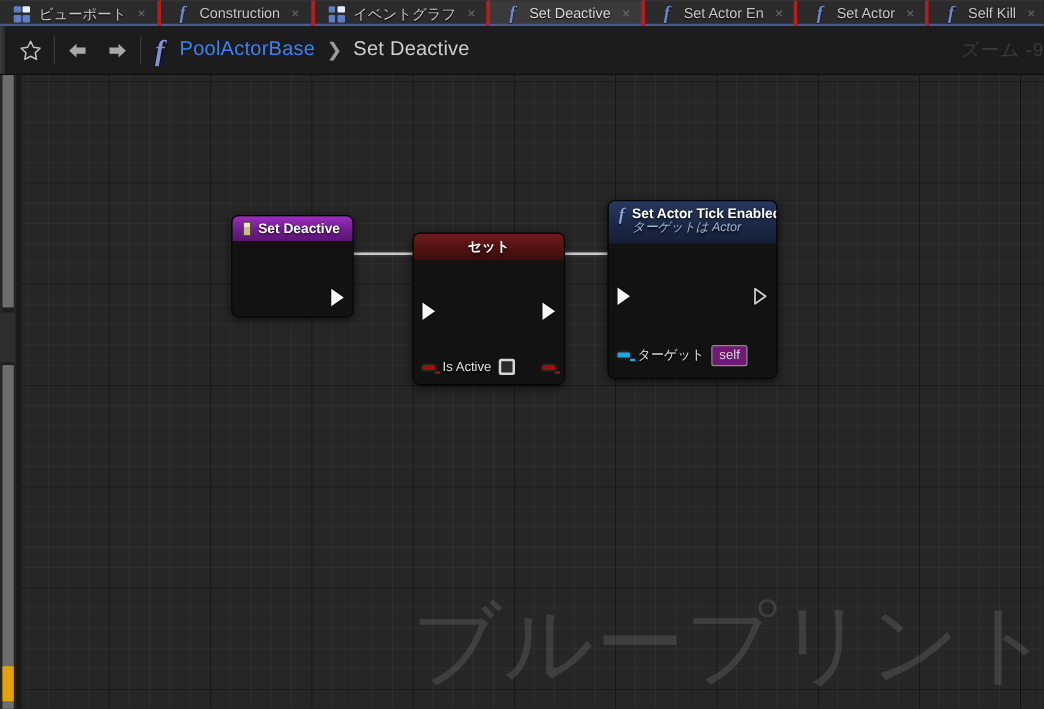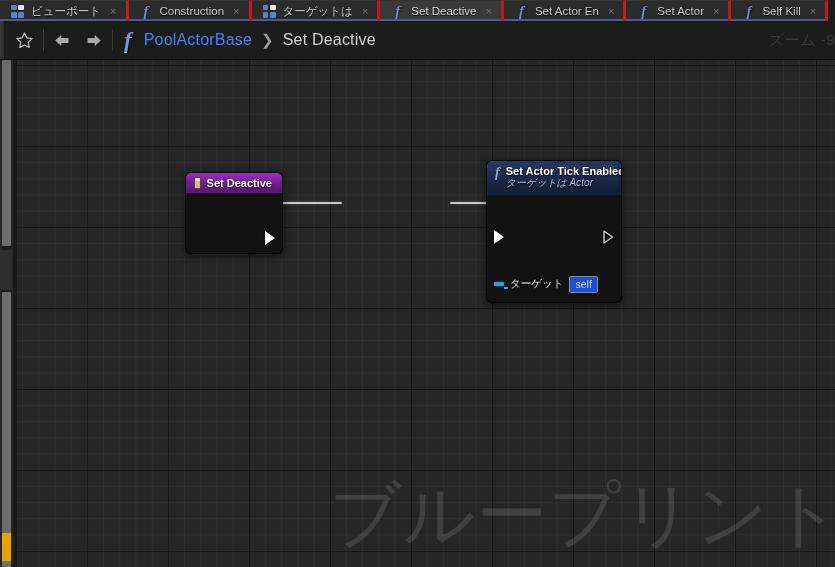--- a/index.html
+++ b/index.html
@@ -223,21 +223,21 @@
 
   .checkbox {
     width: 13px; height: 13px;
     border: 2px solid #d6d6d6;
     border-radius: 2px;
     background: #2a2a2a;
   }
   .selfbox {
     font-size: 10.5px; color: #d8d8d8;
     border: 1px solid #8a8a8a;
-    background: #1d4ed8;
+    background: #701a75;
     padding: 0px 5px 1px 5px;
     border-radius: 2px;
     line-height: 14px;
   }
 
   
   .wire {
     position: absolute; height: 2px;
     background: #c9c9c9;
     box-shadow: 0 0 3px rgba(255,255,255,.22);
@@ -268,21 +268,21 @@
       <span class="tab-close">×</span>
     </div>
 
     <div class="tab">
       <span class="ic ic-grid">
           <i></i>
           <i></i>
           <i></i>
           <i></i>
         </span>
-      <span class="tab-label">ターゲットは</span>
+      <span class="tab-label">イベントグラフ</span>
       <span class="tab-close">×</span>
     </div>
 
     <div class="tab active">
       <span class="ic ic-fn">f</span>
       <span class="tab-label">Set Deactive</span>
       <span class="tab-close">×</span>
     </div>
 
     <div class="tab">
@@ -355,20 +355,45 @@
       </div>
       <div class="node-body" style="padding:9px 0 8px 0;">
         <div class="pin-row" style="justify-content:flex-end;">
           <span class="pin-right">
             <span class="exec"></span>
           </span>
         </div>
       </div>
     </div>
 
+    <div class="node" style="left:330px; top:126px; width:122px;">
+      <div class="node-head" style="background:linear-gradient(180deg,#6e1a1a 0%,#4a1010 70%,#3a0d0d 100%); justify-content:center; padding:3px 8px;">
+        <span class="title">セット</span>
+      </div>
+      <div class="node-body">
+        <div class="pin-row">
+          <span class="pin-left">
+            <span class="exec"></span>
+          </span>
+          <span class="pin-right">
+            <span class="exec"></span>
+          </span>
+        </div>
+        <div class="pin-row" style="margin-top:2px;">
+          <span class="pin-left">
+            <span class="dot wire"></span>
+            <span class="pin-label">Is Active</span>
+            <span class="checkbox"></span>
+          </span>
+          <span class="pin-right">
+            <span class="dot wire"></span>
+          </span>
+        </div>
+      </div>
+    </div>
 
     <div class="node" style="left:486px; top:100px; width:136px;">
       <div class="node-head" style="background:linear-gradient(180deg,#27385f 0%,#1a2744 60%,#141e36 100%); align-items:flex-start; padding:4px 9px 5px 8px;">
         <span class="ic-fn" style="font-size:14px;color:#8ba4e8;margin-top:1px;">f</span>
         <span style="display:flex;flex-direction:column;line-height:1.22;">
           <span class="title">Set Actor Tick Enabled</span>
           <span class="subtitle">ターゲットは Actor</span>
         </span>
       </div>
       <div class="node-body" style="padding:6px 0 9px 0;">

